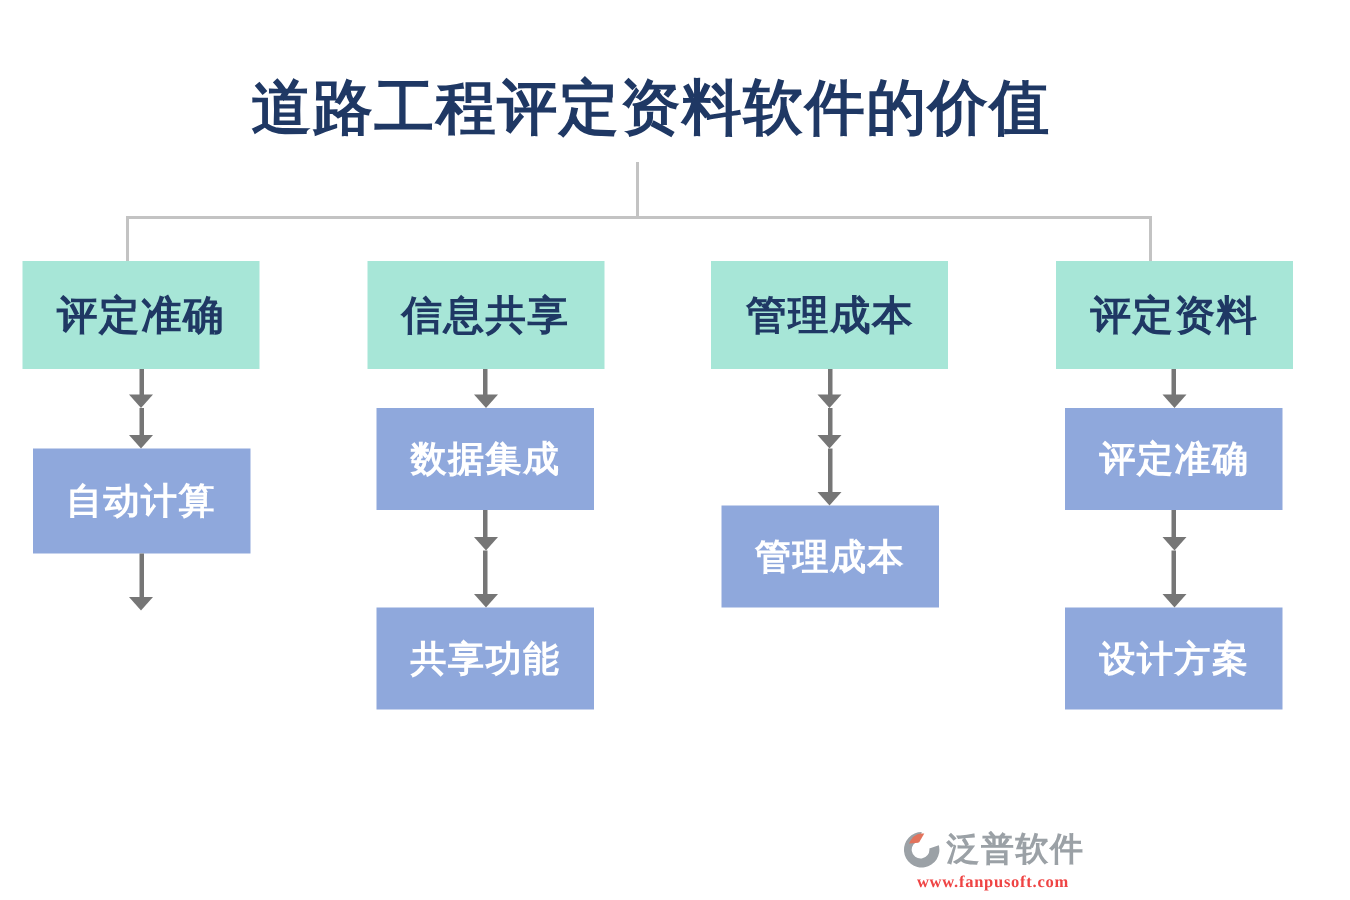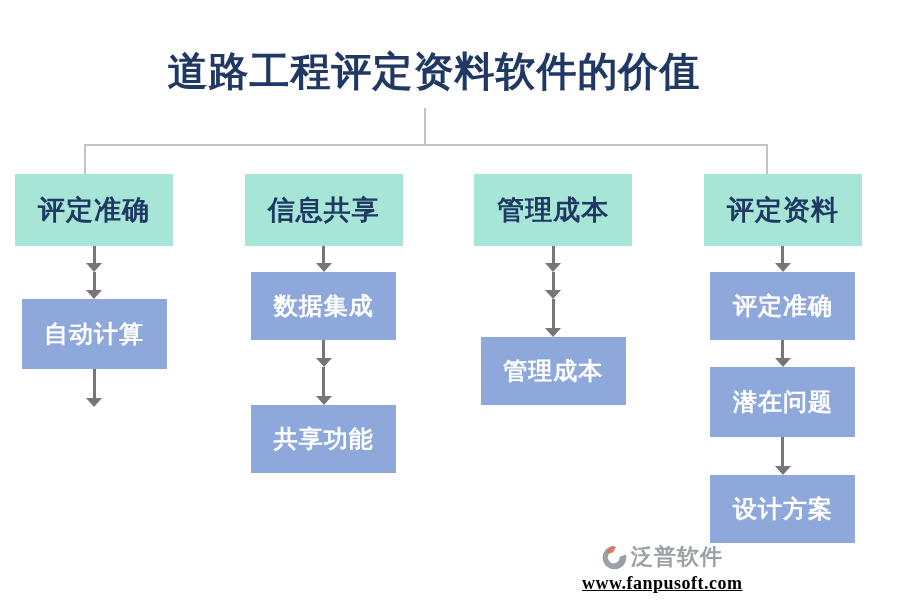--- a/index.html
+++ b/index.html
@@ -119,26 +119,25 @@
   }
   .logo-icon { width: 27px; height: 27px; margin-right: 3px; flex: none; }
   .brand-name {
     font-size: 22px;
     font-weight: bold;
     color: #9BA1A6;
     letter-spacing: 1px;
     text-align: center;
   }
   .brand-url {
-    font-size: 18px;
-    font-weight: bold;
-    color: #000000;
+    font-size: 11px;
+    font-weight: bold;
+    color: #ef4444;
     margin-top: 1px;
     letter-spacing: 0.5px;
-    text-decoration: underline;
   }
 </style>
 </head>
 <body>
 
 <div class="canvas">
 
   <div class="diagram-title">道路工程评定资料软件的价值</div>
 
   <div class="line line-stub"></div>
@@ -204,21 +203,20 @@
       <div class="header-box">评定资料</div>
       <div class="arrow arrow-1">
           <div class="stem"></div>
           <div class="head"></div>
         </div>
       <div class="item-box item-1">评定准确</div>
       <div class="arrow arrow-2">
           <div class="stem"></div>
           <div class="head"></div>
         </div>
-      <div class="item-box item-2">潜在问题</div>
       <div class="arrow arrow-3">
           <div class="stem"></div>
           <div class="head"></div>
         </div>
       <div class="item-box item-3">设计方案</div>
     </div>
 
   </div>
 
   <div class="watermark">

